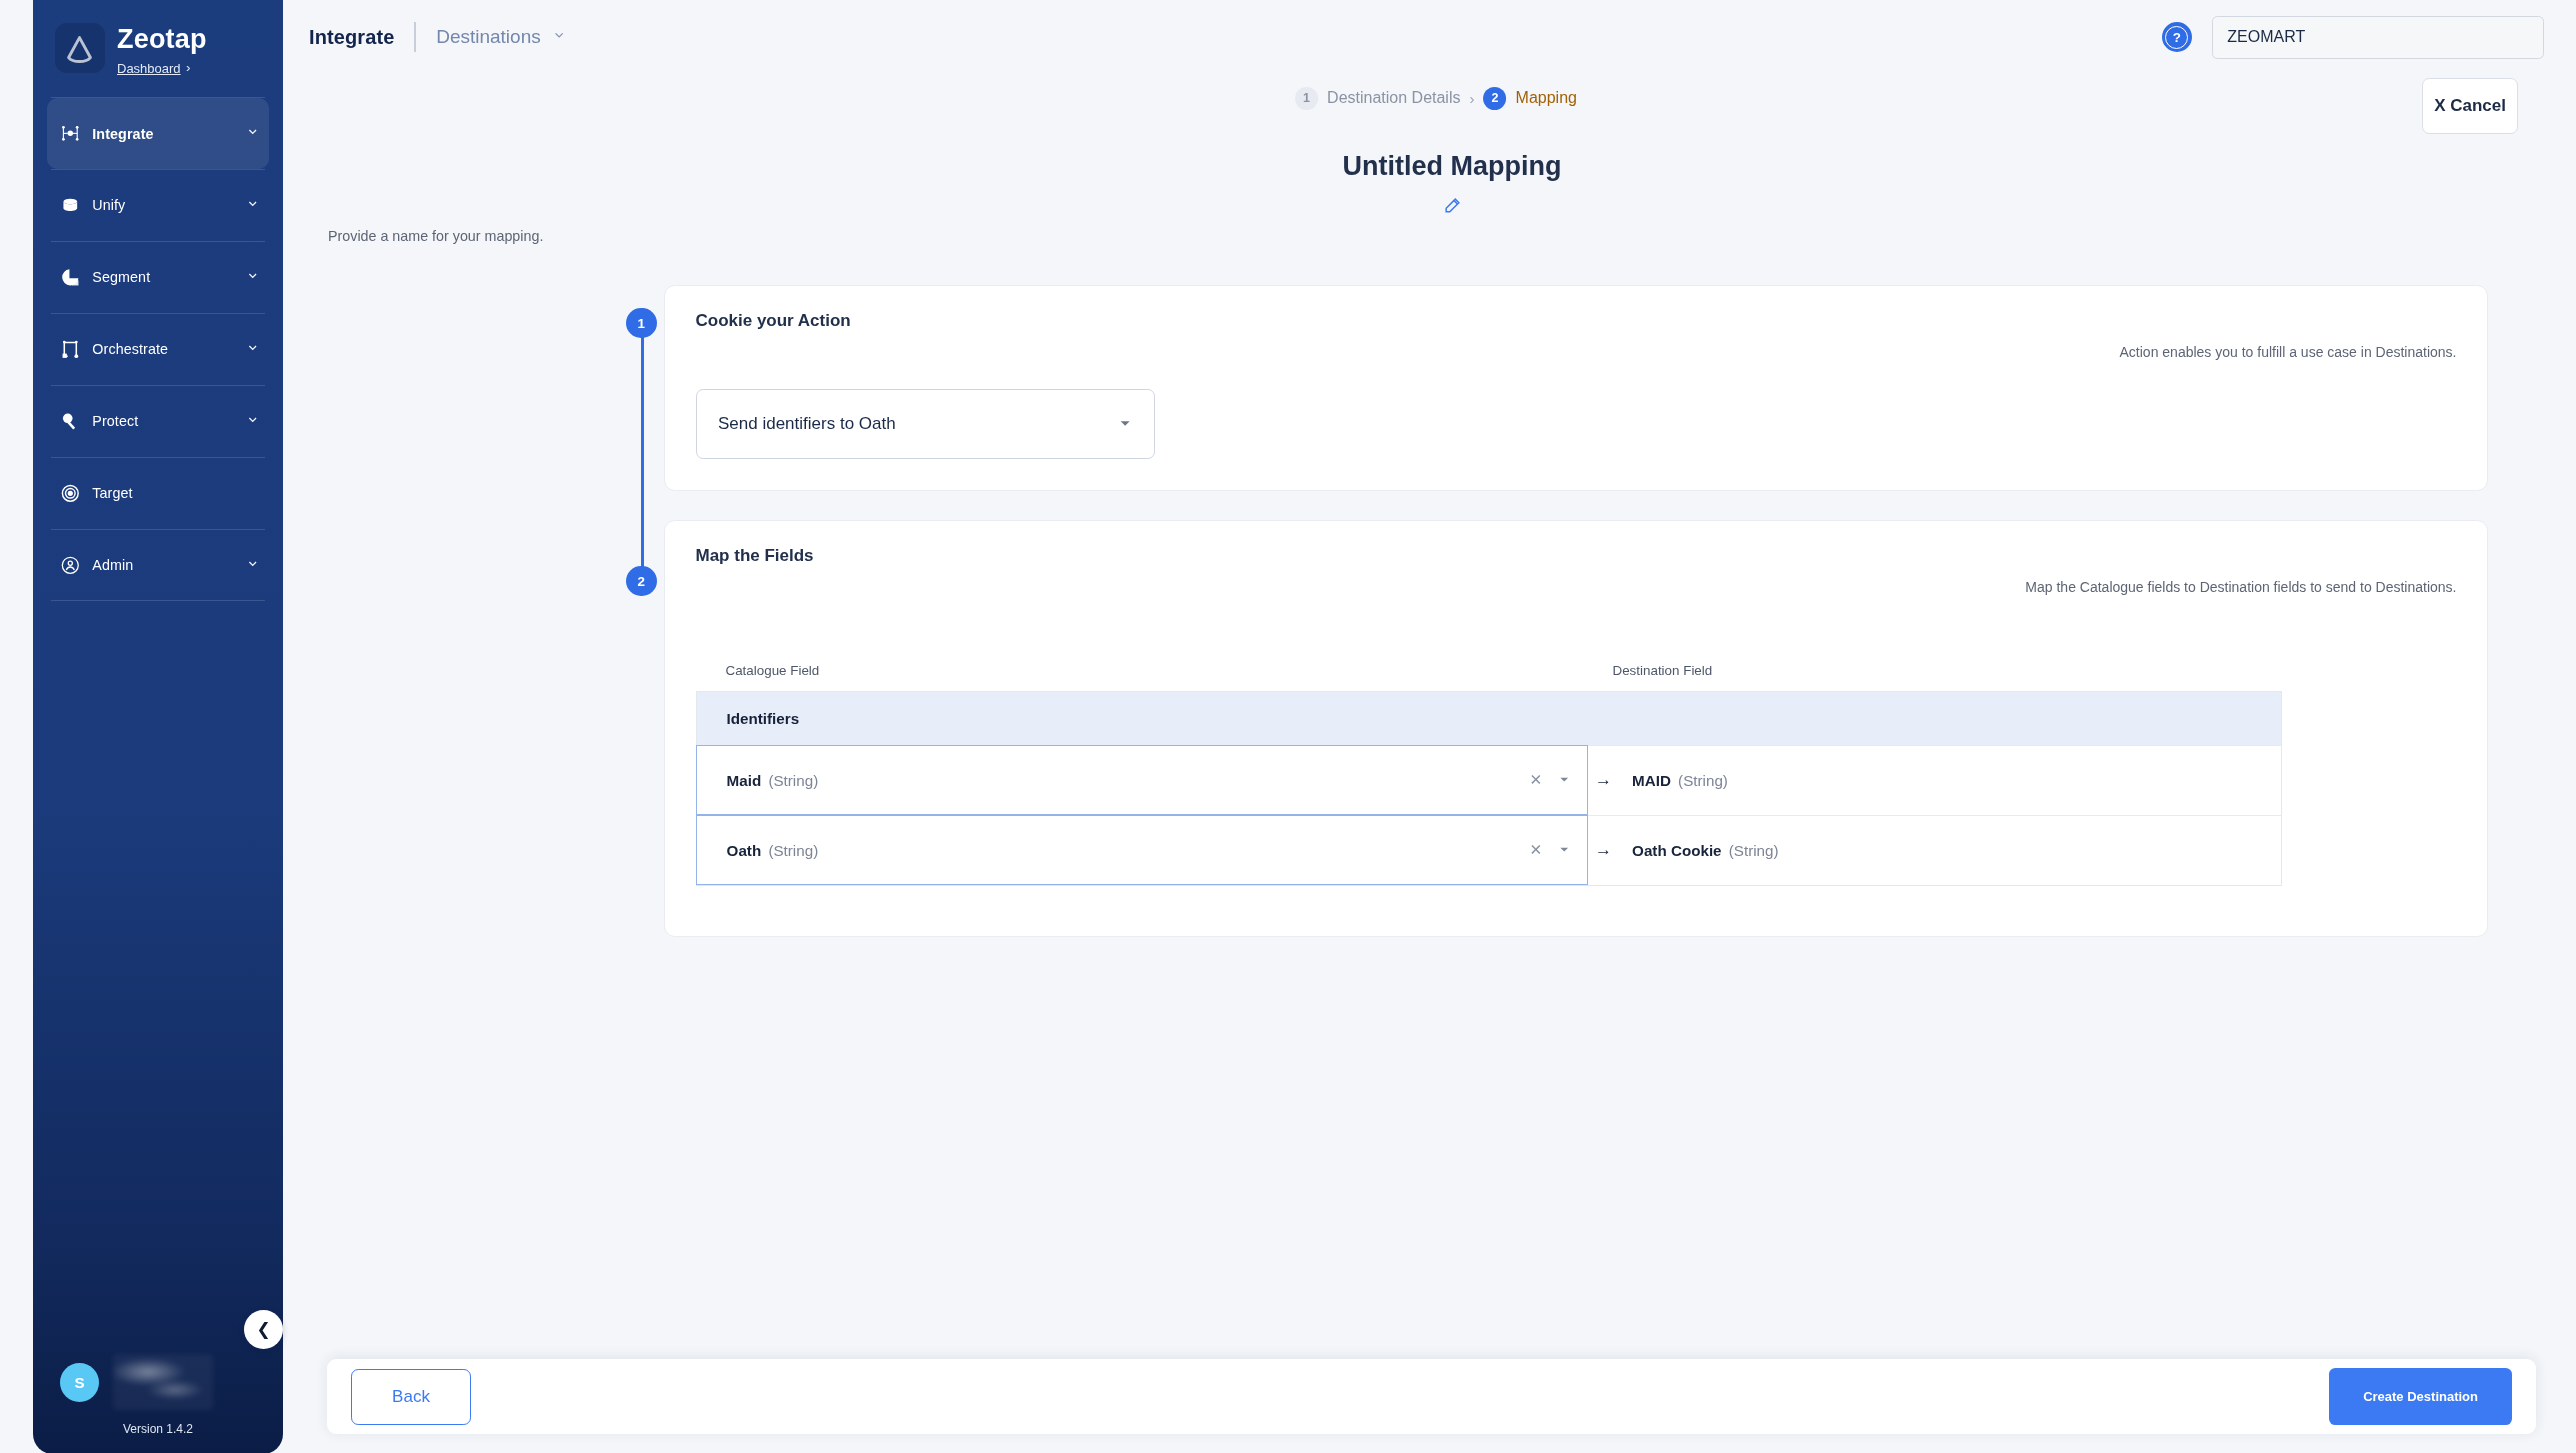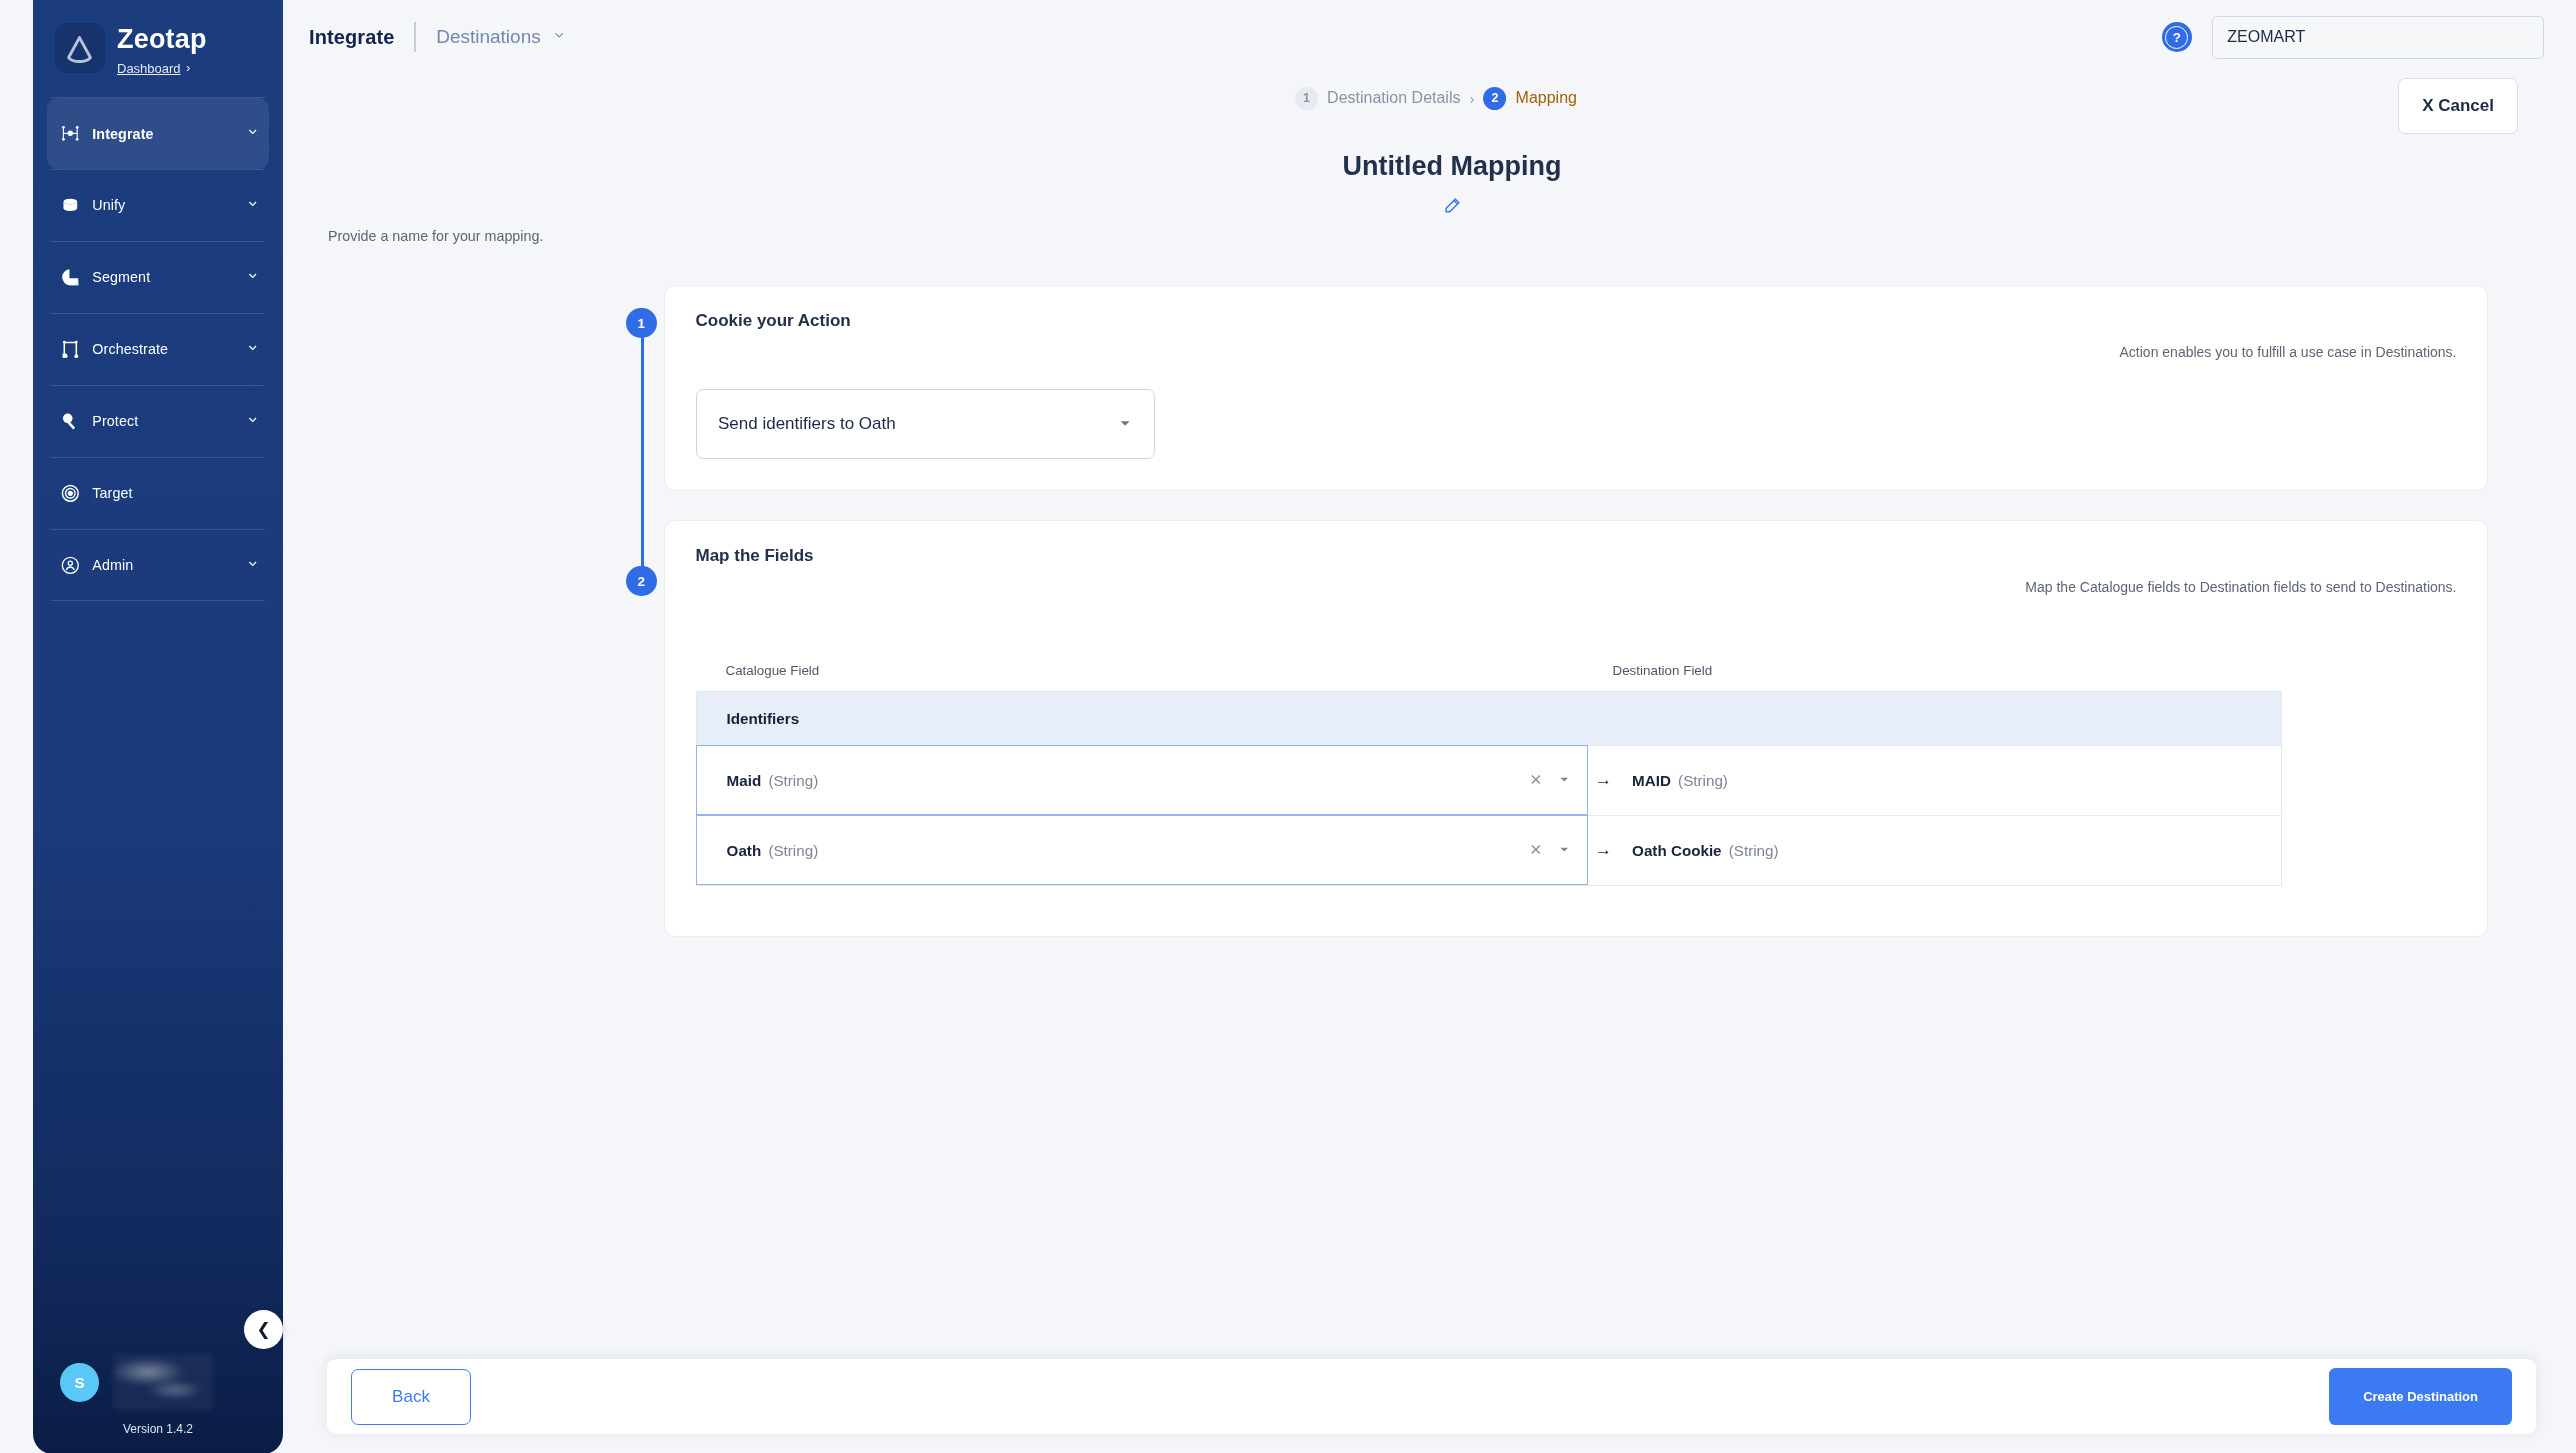--- a/index.html
+++ b/index.html
@@ -101,21 +101,21 @@
   .crumb .num {
     width: 23px; height: 23px; border-radius: 50%; display:flex; align-items:center;
     justify-content:center; font-size: 12.5px; font-weight: 600;
   }
   .crumb.done .num { background:#e7eaf1; color:#8a93a4; }
   .crumb.done .txt { color:#8a93a4; }
   .crumb.cur .num { background:#2f6ce5; color:#fff; }
   .crumb.cur .txt { color:#a16207; }
   .crumb-sep { color:#9aa3b3; font-size: 15.2px; }
   .cancel-btn {
-    position: absolute; right: 58px; top: 12.5px; height: 56px; padding: 0 23px;
+    position: absolute; right: 58px; top: 12.5px; height: 56px; padding: 0 11px;
     background:#fff; border:0.9px solid #d9dee7; border-radius: 7.2px;
     font-size: 17px; font-weight: 700; color:#1d2b45; cursor:pointer;
     font-family:"Liberation Sans", sans-serif;
   }
 
   .page-title-wrap { padding: 16px 0 0 32px; }
   .page-title { font-size: 27px; font-weight: 700; color:#22304c; display:flex; align-items:center; gap: 14.3px; flex-direction: column; }
   .page-sub { font-size: 14.3px; color:#5d6575; margin-top: 12.5px; }
 
   .steps-area { position: relative; margin: 41px 0 0 0; padding-left: 32px; }

